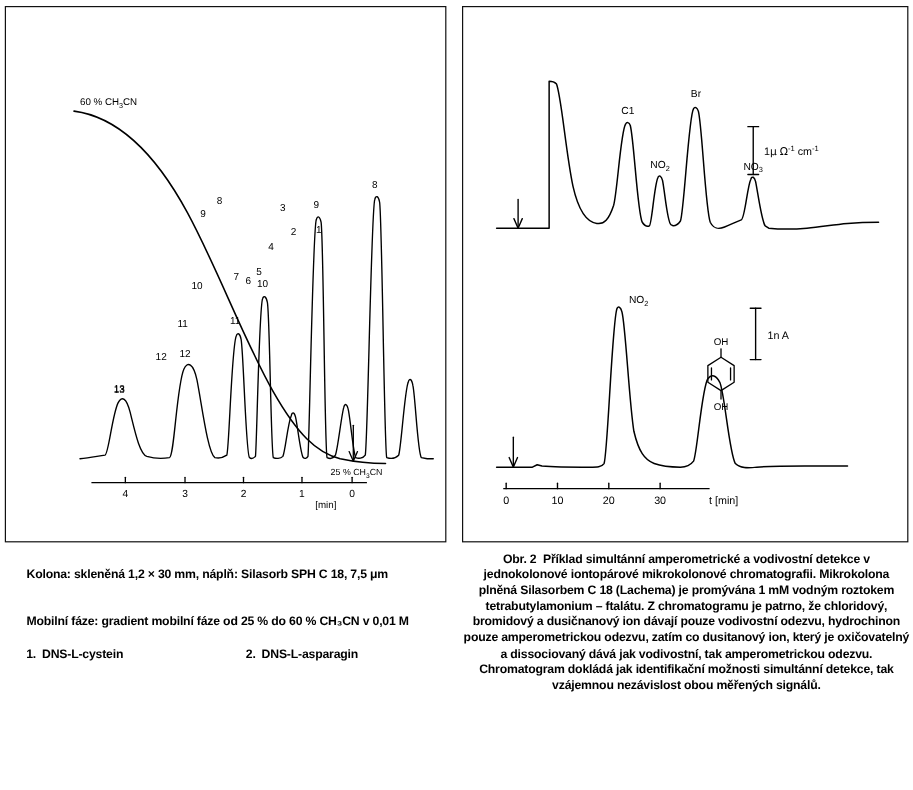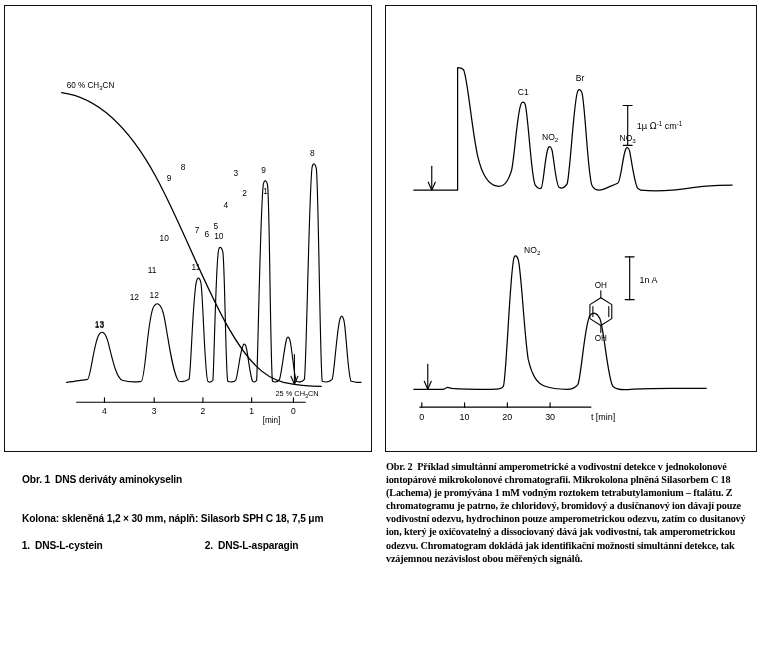--- a/index.html
+++ b/index.html
@@ -26,21 +26,21 @@
   .fig-head .lbl{margin-right:5px;}
 
   
   .sample-list{margin:0;padding:0;list-style:none;position:relative;}
   .srow{display:flex;}
   .scell{display:flex;}
   .scell.c1{width:183px;}
   .snum{display:inline-block;width:24px;text-align:right;margin-right:5px;}
   .sname{white-space:nowrap;}
   .rightcap p{margin:0;}
-  .justified{text-align:left;font-family:Liberation Serif, serif;}
+  .justified{text-align:center;}
 </style>
 </head>
 <body>
 
 <div class="page">
 
   <div class="panel" id="panel-left">
     <svg viewBox="0 0 368 447" preserveAspectRatio="none">
       <g fill="none" stroke="#000" stroke-width="1.15" stroke-linejoin="round" stroke-linecap="round">
 
@@ -386,25 +386,25 @@
           <text x="79" y="416">10</text>
           <text x="122" y="416">20</text>
           <text x="165" y="416">30</text>
           <text x="206" y="416" text-anchor="start">t [min]</text>
         </g>
       </g>
     </svg>
   </div>
 
   <div class="caption" id="caption-left">
-    <div class="cap-line fig-head">
-      <span class="lbl">Obr. 1</span><span>DNS deriváty aminokyselin</span>
+    <div class="cap-line">
+      <span>Kolona: skleněná 1,2 × 30 mm, náplň: Silasorb SPH C 18, 7,5 μm</span>
     </div>
     <div class="cap-line">
-      <span>Kolona: skleněná 1,2 × 30 mm, náplň: Silasorb SPH C 18, 7,5 μm</span>
+      <span>Mobilní fáze: gradient mobilní fáze od 25 % do 60 % CH₃CN v 0,01 M</span>
     </div>
 
     <div class="sample-list">
       <div class="srow">
         <span class="scell c1">
             <span class="snum">1.</span>
             <span class="sname">DNS-L-cystein</span>
           </span>
         <span class="scell">
             <span class="snum">2.</span>

